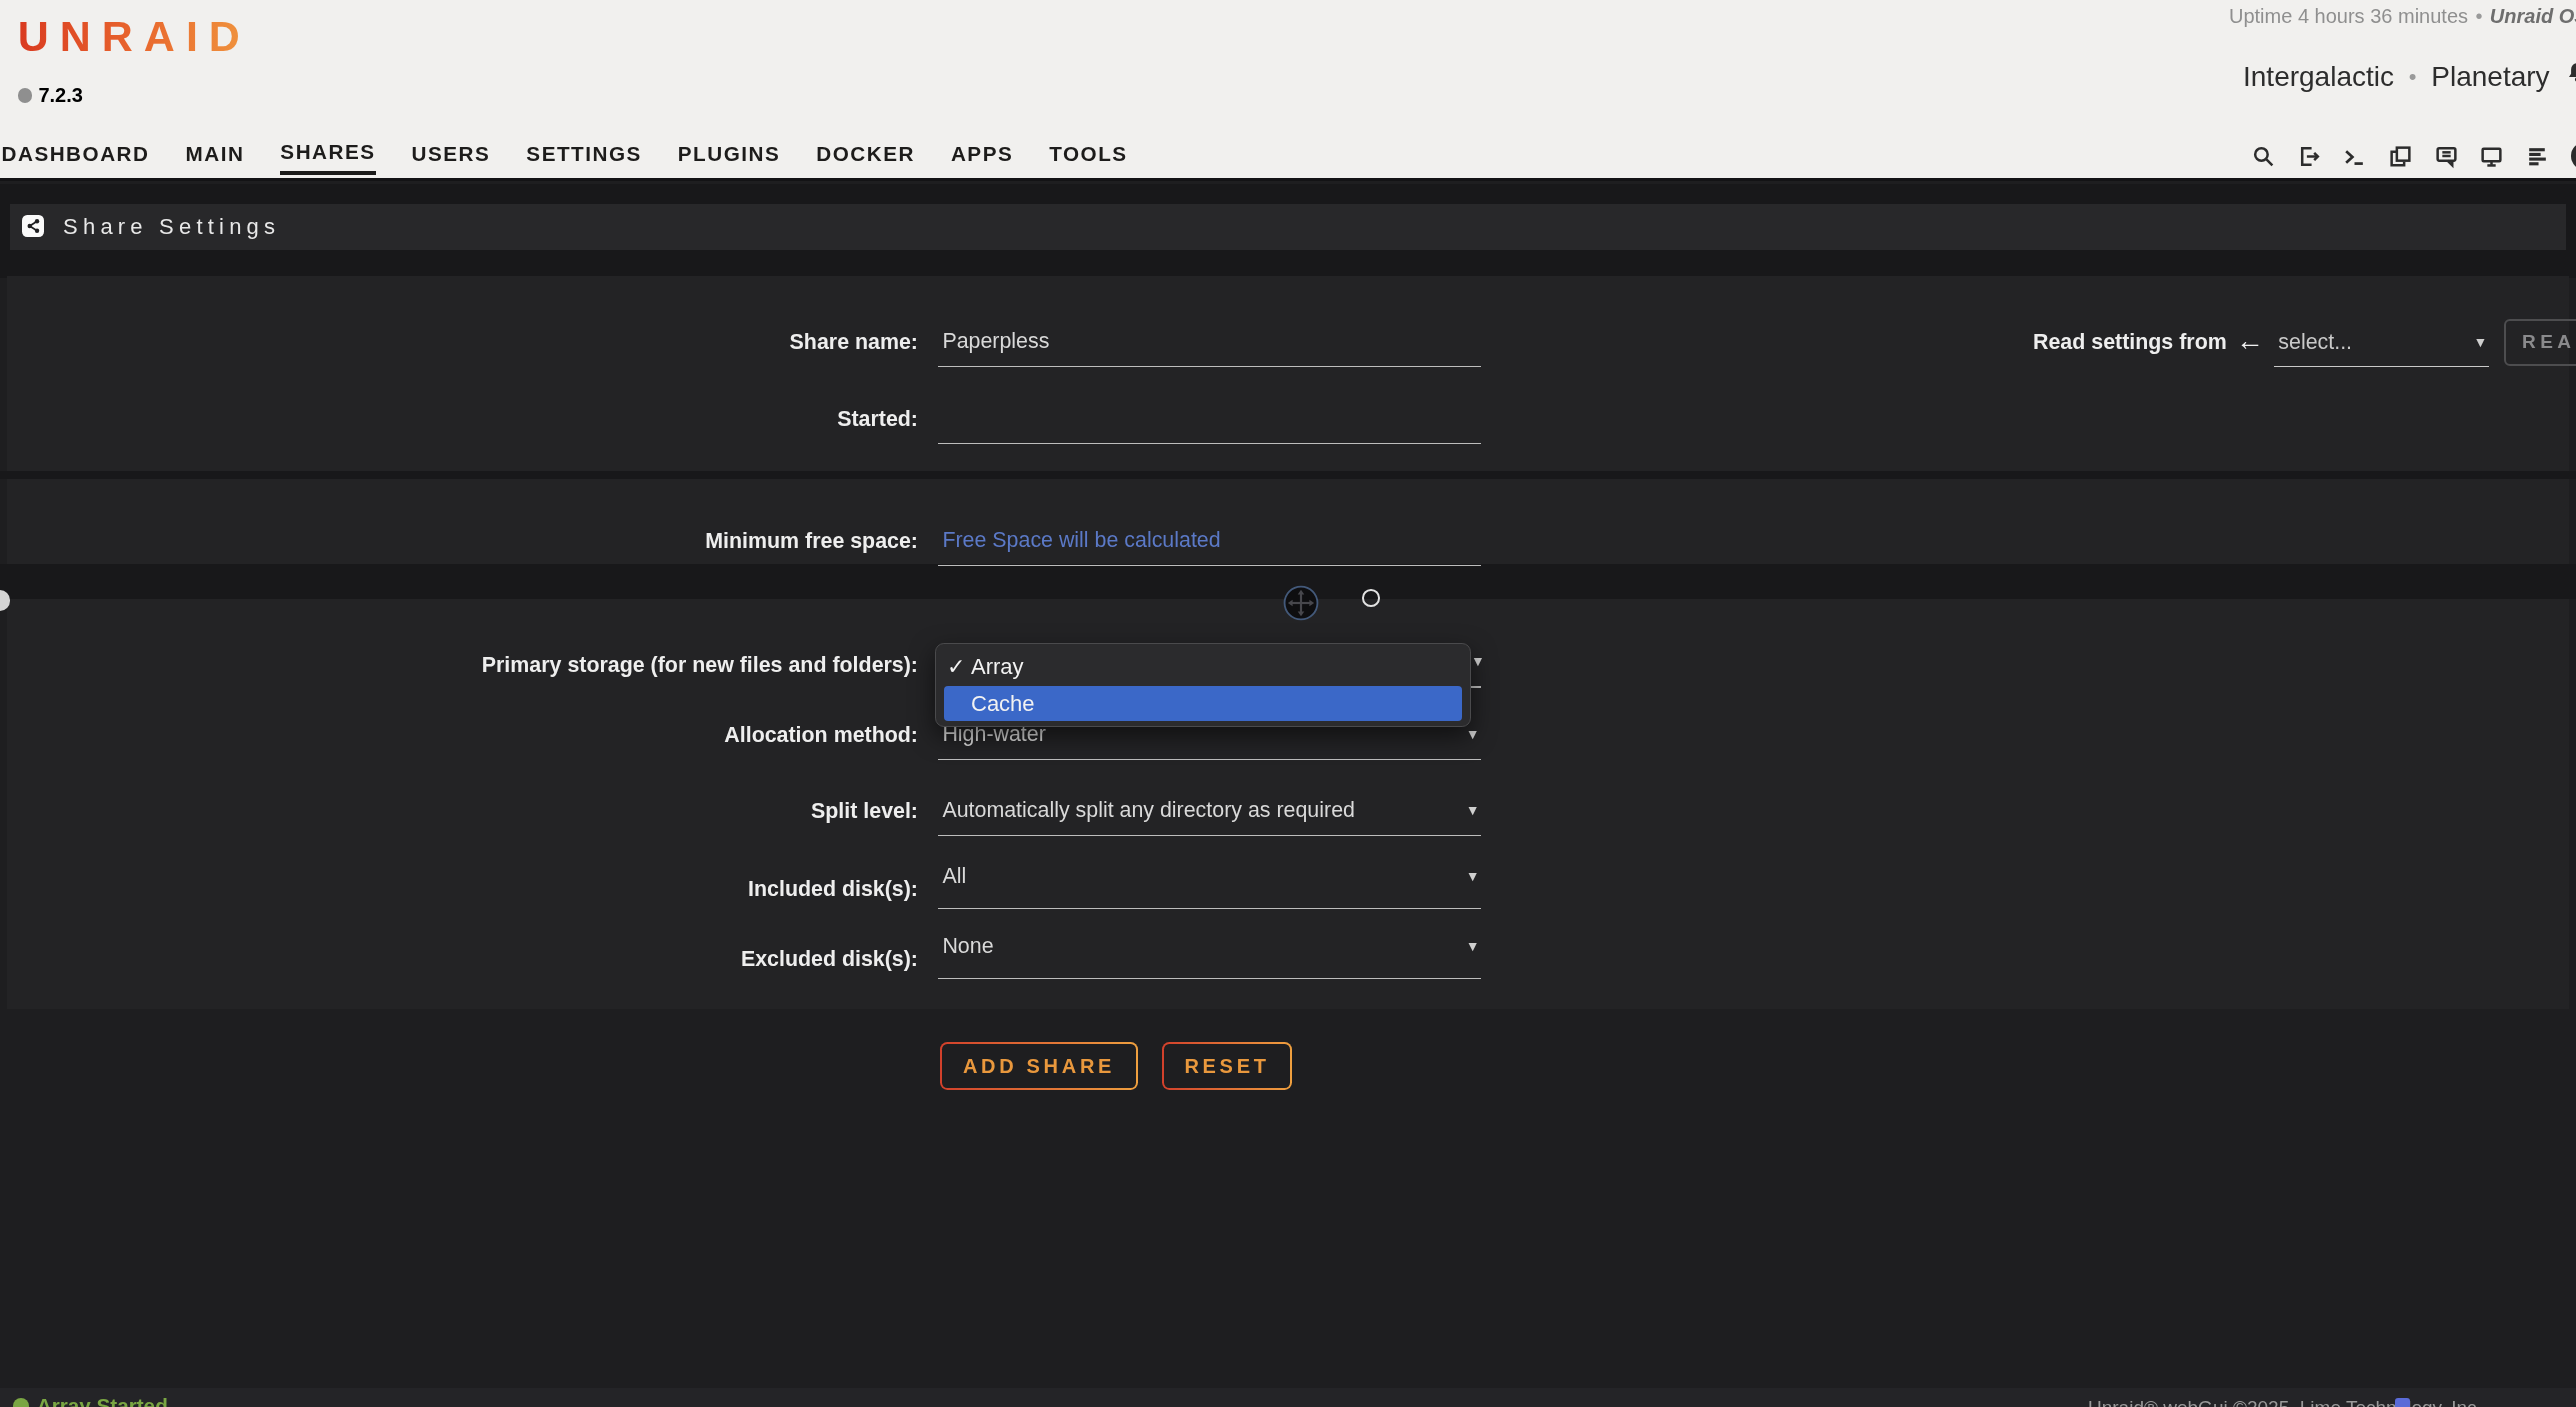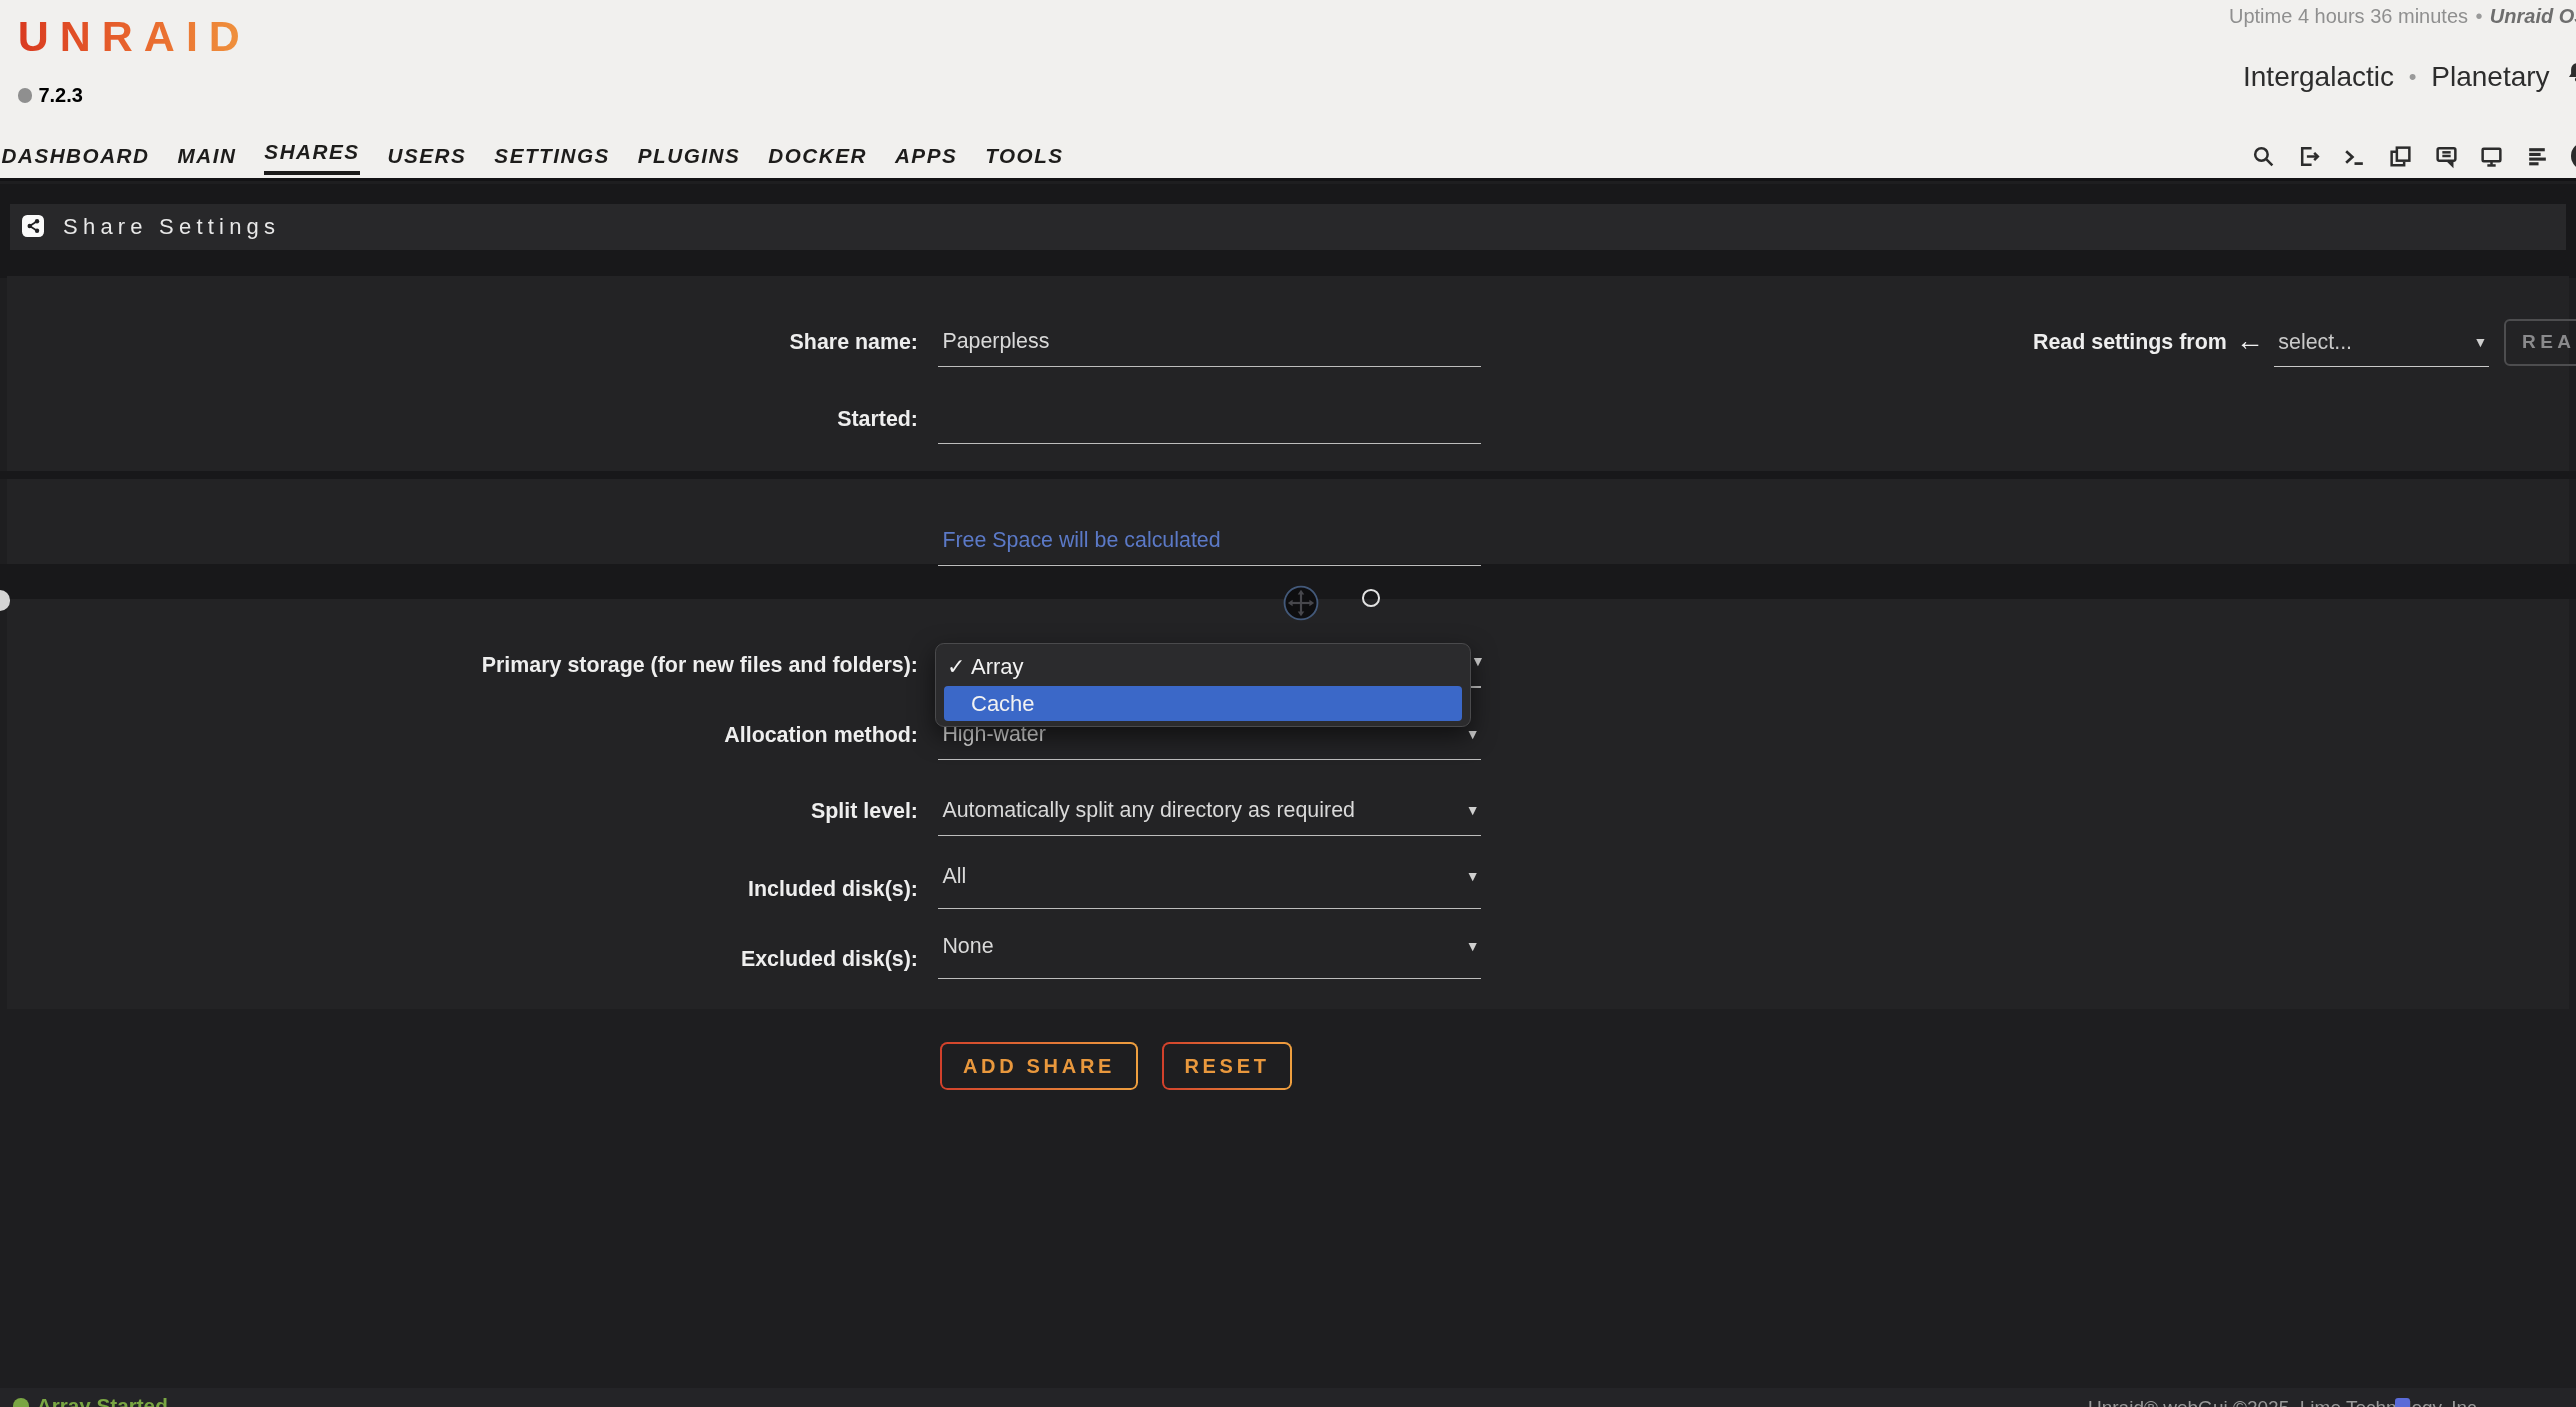--- a/index.html
+++ b/index.html
@@ -18,21 +18,21 @@
   .version { position:absolute; top:84px; left:17.7px; display:flex; align-items:center; gap:5.9px;
     color:#000000; font-size:20px; font-weight:700; }
   .vdot { width:14.8px; height:14.8px; border-radius:50%; background:#8f8f8f; }
   .topline1 { position:absolute; top:5.2px; left:2229px; white-space:nowrap; font-size:20px; color:#8f8f8f; }
   .topline1 .edition { font-weight:700; font-style:italic; color:#6e6e6e; }
   .topline1 .sep { color:#9a9a9a; margin:0 7.4px; }
   .topline2 { position:absolute; top:60px; left:2243px; display:flex; align-items:center; gap:14.8px;
     font-size:28px; color:#2d2d2d; white-space:nowrap; }
   .topline2 .sep { color:#9a9a9a; font-size:22px; }
   
-  .nav { position:absolute; top:140px; left:1.5px; display:flex; gap:28px; align-items:flex-end;font-style:italic; }
+  .nav { position:absolute; top:140px; left:1.5px; display:flex; gap:36px; align-items:center; }
   .nav-item { font-size:20.7px; font-weight:700; letter-spacing:1.5px; color:#1d1c1b; padding-bottom:6.6px; cursor:pointer; }
   .nav-item.active { border-bottom:4.4px solid #1d1c1b; }
   .nav-icons { position:absolute; top:142px; left:2251px; display:flex; gap:20.7px; align-items:center; }
   .nav-icons svg { display:block; }
   .user-circle { width:28px; height:28px; border-radius:50%; background:#2c2c2c; flex:0 0 auto; }
   
   .dark-top-band { position:absolute; top:184px; left:0; width:2576px; height:94px; background:#18181a; }
   .titlebar { position:absolute; top:204px; left:10.3px; right:10.3px; height:46px; background:#28282a;
     display:flex; align-items:center; }
   .titlebar .tb-icon { margin-left:11.8px; }
@@ -225,20 +225,21 @@
   </div>
 
   <div class="frow" style="top:394px;">
     <div class="flabel">Started:</div>
     <div class="fctrl">
       <input class="line-input" type="text" value="" style="">
     </div>
   </div>
 
   <div class="frow" style="top:516px;">
+    <div class="flabel">Minimum free space:</div>
     <div class="fctrl">
       <input class="line-input" type="text" placeholder="Free Space will be calculated" style="">
     </div>
   </div>
 
   <div class="frow" style="top:640px;">
     <div class="flabel">Primary storage (for new files and folders):</div>
     <span class="stub-caret">▼</span>
     <span class="stub-line"></span>
   </div>

